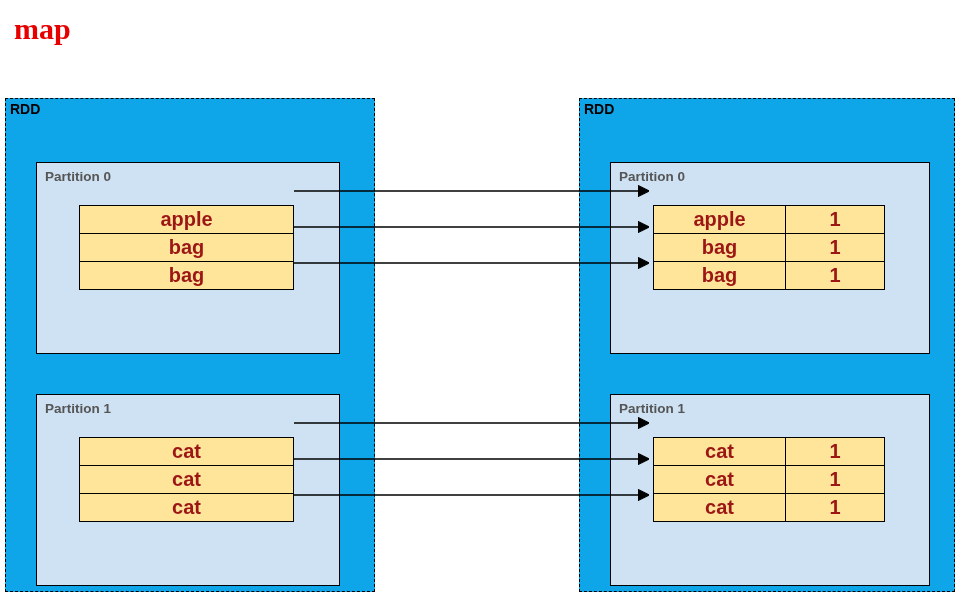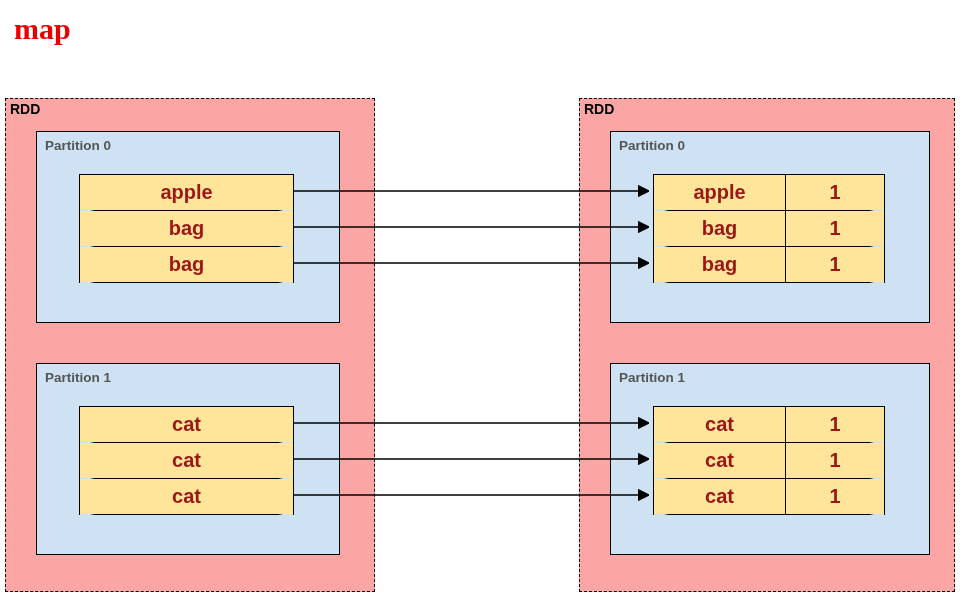--- a/index.html
+++ b/index.html
@@ -15,36 +15,37 @@
       top: 12px;
       left: 14px;
       font-family: "Comic Sans MS", "Chalkboard SE", cursive;
       font-weight: bold;
       font-size: 30px;
       color: #e60000;
     }
     .rdd-box {
       position: absolute;
       border: 1.5px dashed #000;
-      background: #fca5a5;
+      background: #0ea5e9;
     }
     .rdd-left  { left: 5px;  top: 98px; width: 370px; height: 494px; }
     .rdd-right { left: 579px; top: 98px; width: 376px; height: 494px; }
     .rdd-label {
       position: absolute;
       top: 2px;
       left: 4px;
       font-size: 14px;
       font-weight: bold;
       color: #000;
     }
     .partition {
       position: absolute;
       background: #cfe2f3;
       border: 1.5px solid #000;
+      margin-top: 31px;
     }
     .p-left-0  { left: 30px; top: 32px; width: 304px; height: 192px; }
     .p-left-1  { left: 30px; top: 264px; width: 304px; height: 192px; }
     .p-right-0 { left: 30px; top: 32px; width: 320px; height: 192px; }
     .p-right-1 { left: 30px; top: 264px; width: 320px; height: 192px; }
     .partition-label {
       position: absolute;
       top: 6px;
       left: 8px;
       font-size: 13.5px;
@@ -57,23 +58,22 @@
       left: 42px;
       display: flex;
       flex-direction: column;
       border: 1.5px solid #000;
       border-bottom: none;
     }
     .rows-left  { width: 215px; }
     .rows-right { width: 232px; }
     .row {
       display: flex;
-      height: 36px;
+      height: 28px;
       border-bottom: 1.5px solid #000;
-      border-radius: 15px;
     }
     .cell {
       display: flex;
       align-items: center;
       justify-content: center;
       background: #ffe599;
       font-weight: bold;
       font-size: 20px;
       color: #9c1616;
     }

